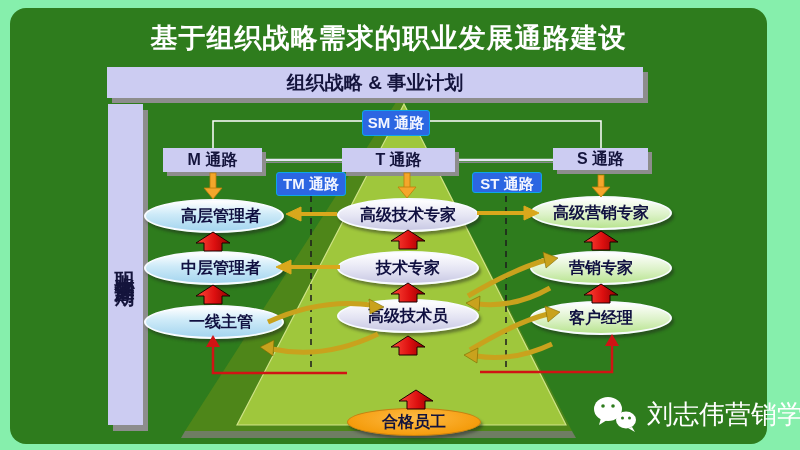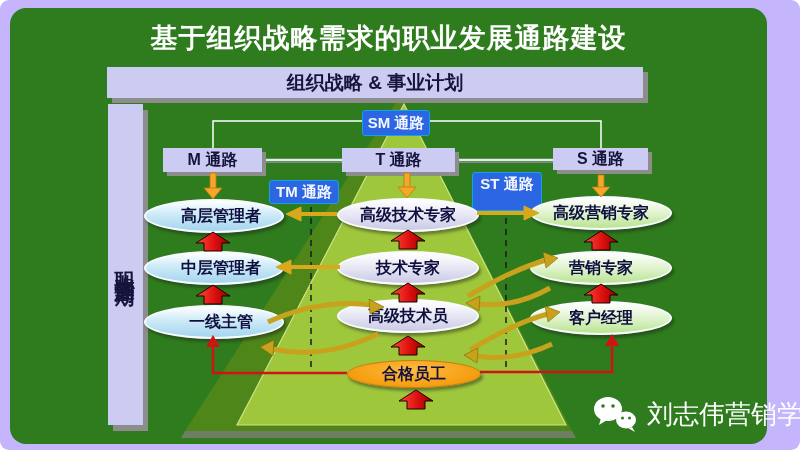--- a/index.html
+++ b/index.html
@@ -1,17 +1,17 @@
 <!DOCTYPE html>
 <html><head>
 <meta charset="utf-8">
 <style>
   * { margin:0; padding:0; box-sizing:border-box; }
   body { font-family:"Liberation Sans","DejaVu Sans",sans-serif; background:#ffffff; }
-  .stage { position:relative; width:800px; height:450px; background:#c4b5fd; overflow:hidden;border-radius:9px; }
+  .stage { position:relative; width:800px; height:450px; background:#86efac; overflow:hidden; }
   .canvas { position:absolute; left:10px; top:8px; width:757px; height:436px;
             background:#2e7c1d; border-radius:16px; }
   .svg-layer { position:absolute; left:0; top:0; width:757px; height:436px; pointer-events:none; }
 
   .diagram-title { position:absolute; left:0; top:12px; width:100%; text-align:center;
             color:#ffffff; font-size:27px; font-weight:bold; letter-spacing:1px; }
 
   .bar-top { position:absolute; left:97px; top:59px; width:536px; height:31px;
             background:#ccccf2; box-shadow:5px 5px 0 #8d8d8d;
             color:#14143c; font-size:19px; font-weight:bold; text-align:center; line-height:31px; }
@@ -27,21 +27,21 @@
   .box-blue { position:absolute; background:#2c66e2; border:1px solid #0ea5e9; border-radius:3px;
             color:#f4f6ff; font-size:15px; font-weight:bold; text-align:center; }
 
   .ell { position:absolute; border-radius:50%; display:flex; align-items:center; justify-content:center;
          font-size:16px; font-weight:bold; color:#101040;
          border:2px solid #f8fbff; box-shadow:2px 3px 3px rgba(30,30,30,.45); }
   .ell-m { background:linear-gradient(180deg,#ffffff 0%,#cdeaf8 45%,#a4d5ef 100%);padding-left:14px; }
   .ell-t { background:linear-gradient(180deg,#ffffff 0%,#e4e4f3 55%,#c9c9e4 100%); }
   .ell-s { background:linear-gradient(180deg,#ffffff 0%,#dcf2c8 55%,#b9e491 100%); }
   .ell-o { background:radial-gradient(ellipse at 50% 35%,#ffbb45 0%,#f59d0e 70%,#e88f06 100%);
-           border:1px solid #c87f10; color:#13133d; }
+           border:1px solid #c87f10; color:#13133d;margin-top:48px; }
 
   .watermark { position:absolute; left:583px; top:388px; display:flex; align-items:center;
            color:#ffffff; font-size:26px; white-space:nowrap; }
   .watermark svg { margin-right:8px; }
 </style>
 </head>
 <body>
 
 <div class="stage">
   <div class="canvas">
@@ -68,22 +68,22 @@
     <div class="bar-top">组织战略 &amp; 事业计划</div>
 
     <div class="bar-side">
       <span>职业生涯周期</span>
     </div>
 
     <div class="box-blue" style="left:352px;top:102px;width:68px;height:26px;line-height:24px;">SM 通路</div>
     <div class="box-lav" style="left:153px;top:140px;width:99px;height:24px;line-height:24px;">M 通路</div>
     <div class="box-lav" style="left:332px;top:140px;width:113px;height:24px;line-height:24px;">T 通路</div>
     <div class="box-lav" style="left:543px;top:140px;width:95px;height:22px;line-height:22px;">S 通路</div>
-    <div class="box-blue" style="left:259px;top:164px;width:70px;height:24px;line-height:22px;margin-top:8px;">TM 通路</div>
-    <div class="box-blue" style="left:462px;top:164px;width:70px;height:39px;line-height:21px;">ST 通路</div>
+    <div class="box-blue" style="left:266px;top:164px;width:70px;height:24px;line-height:22px;">TM 通路</div>
+    <div class="box-blue" style="left:462px;top:164px;width:70px;height:21px;line-height:21px;">ST 通路</div>
 
     <div class="ell ell-m" style="left:134px;top:191px;width:140px;height:34px;">高层管理者</div>
     <div class="ell ell-m" style="left:134px;top:243px;width:140px;height:34px;">中层管理者</div>
     <div class="ell ell-m" style="left:134px;top:297px;width:140px;height:34px;">一线主管</div>
 
     <div class="ell ell-t" style="left:327px;top:190px;width:142px;height:34px;">高级技术专家</div>
     <div class="ell ell-t" style="left:327px;top:243px;width:142px;height:34px;">技术专家</div>
     <div class="ell ell-t" style="left:327px;top:291px;width:142px;height:34px;">高级技术员</div>
 
     <div class="ell ell-s" style="left:520px;top:188px;width:142px;height:34px;">高级营销专家</div>

